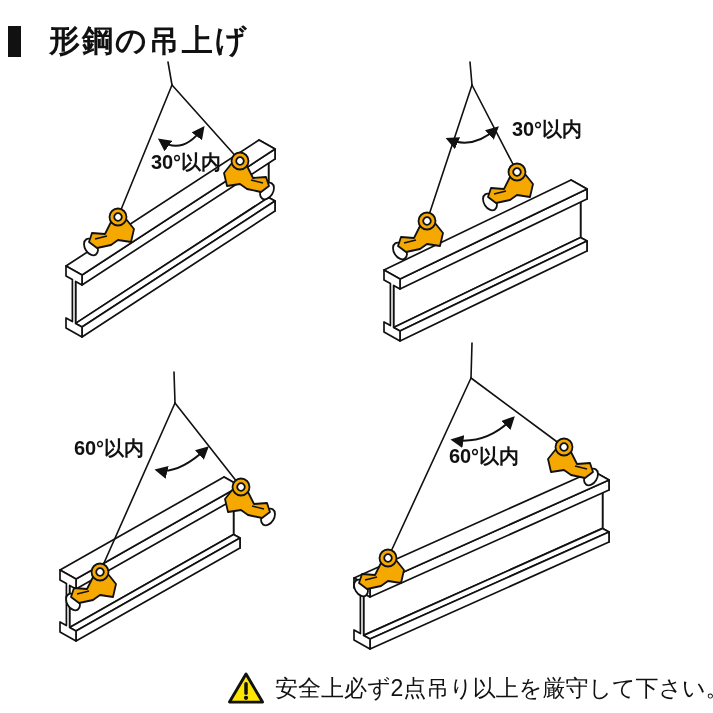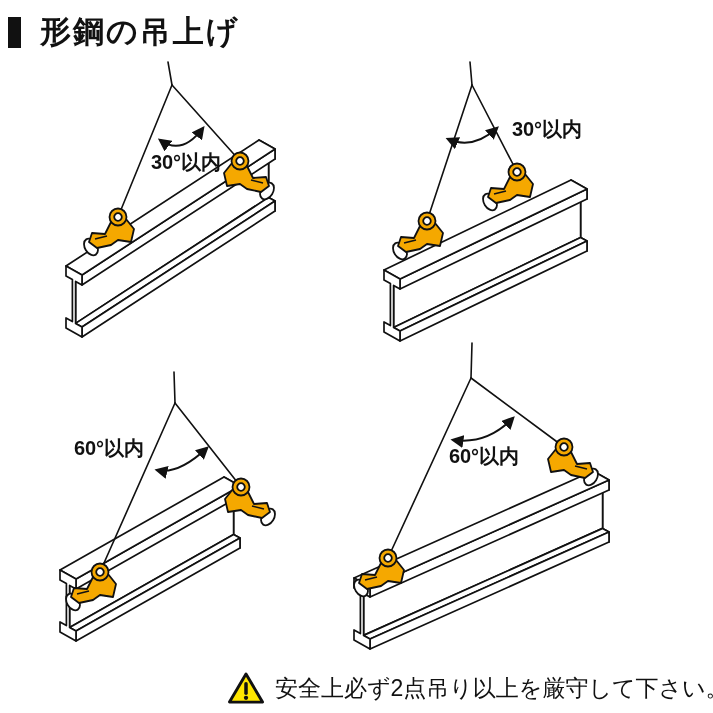--- a/index.html
+++ b/index.html
@@ -12,21 +12,21 @@
     color:#111;
   }
   .title-row{
     position:absolute;left:8px;top:4px;
     display:flex;align-items:center;gap:12px;
   }
   .title-bullet{
     width:13px;height:31px;background:#111;display:inline-block;
   }
   .page-title{
-    margin:7px;font-size:31px;font-weight:700;letter-spacing:2px;color:#111;
+    margin:16px;font-size:31px;font-weight:700;letter-spacing:2px;color:#111;
   }
   .panel{position:absolute;}
   .face{fill:#ffffff;stroke:#111;stroke-width:1.7;stroke-linejoin:round;}
   .sling{stroke:#111;stroke-width:1.6;fill:none;stroke-linecap:round;}
   .arc{stroke:#111;stroke-width:2;fill:none;}
   .clamp-outline{stroke:#111;stroke-width:1.8;stroke-linejoin:round;}
   .angle-text{
     font-size:20px;font-weight:600;fill:#111;
     font-family:"Liberation Sans","DejaVu Sans",sans-serif;
   }

